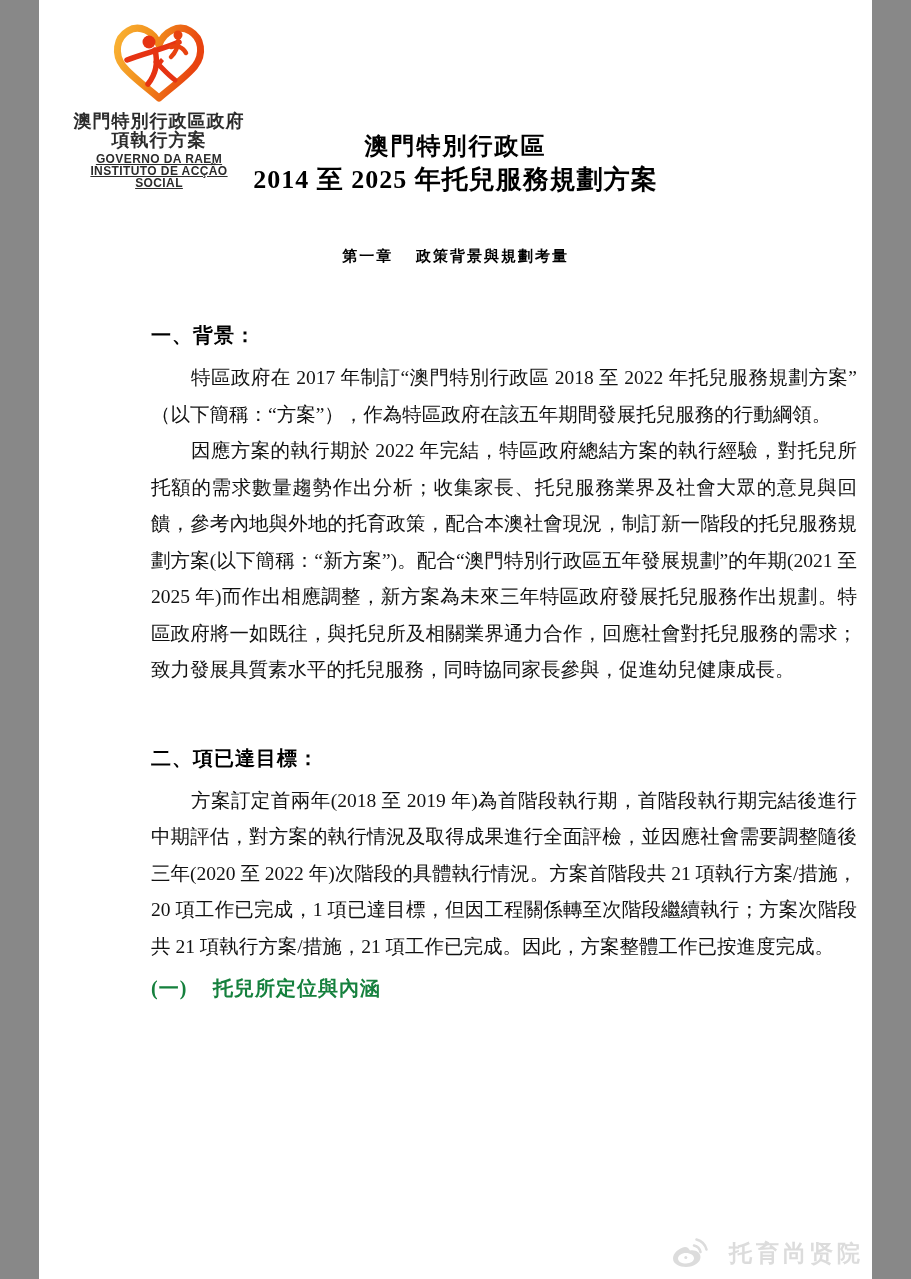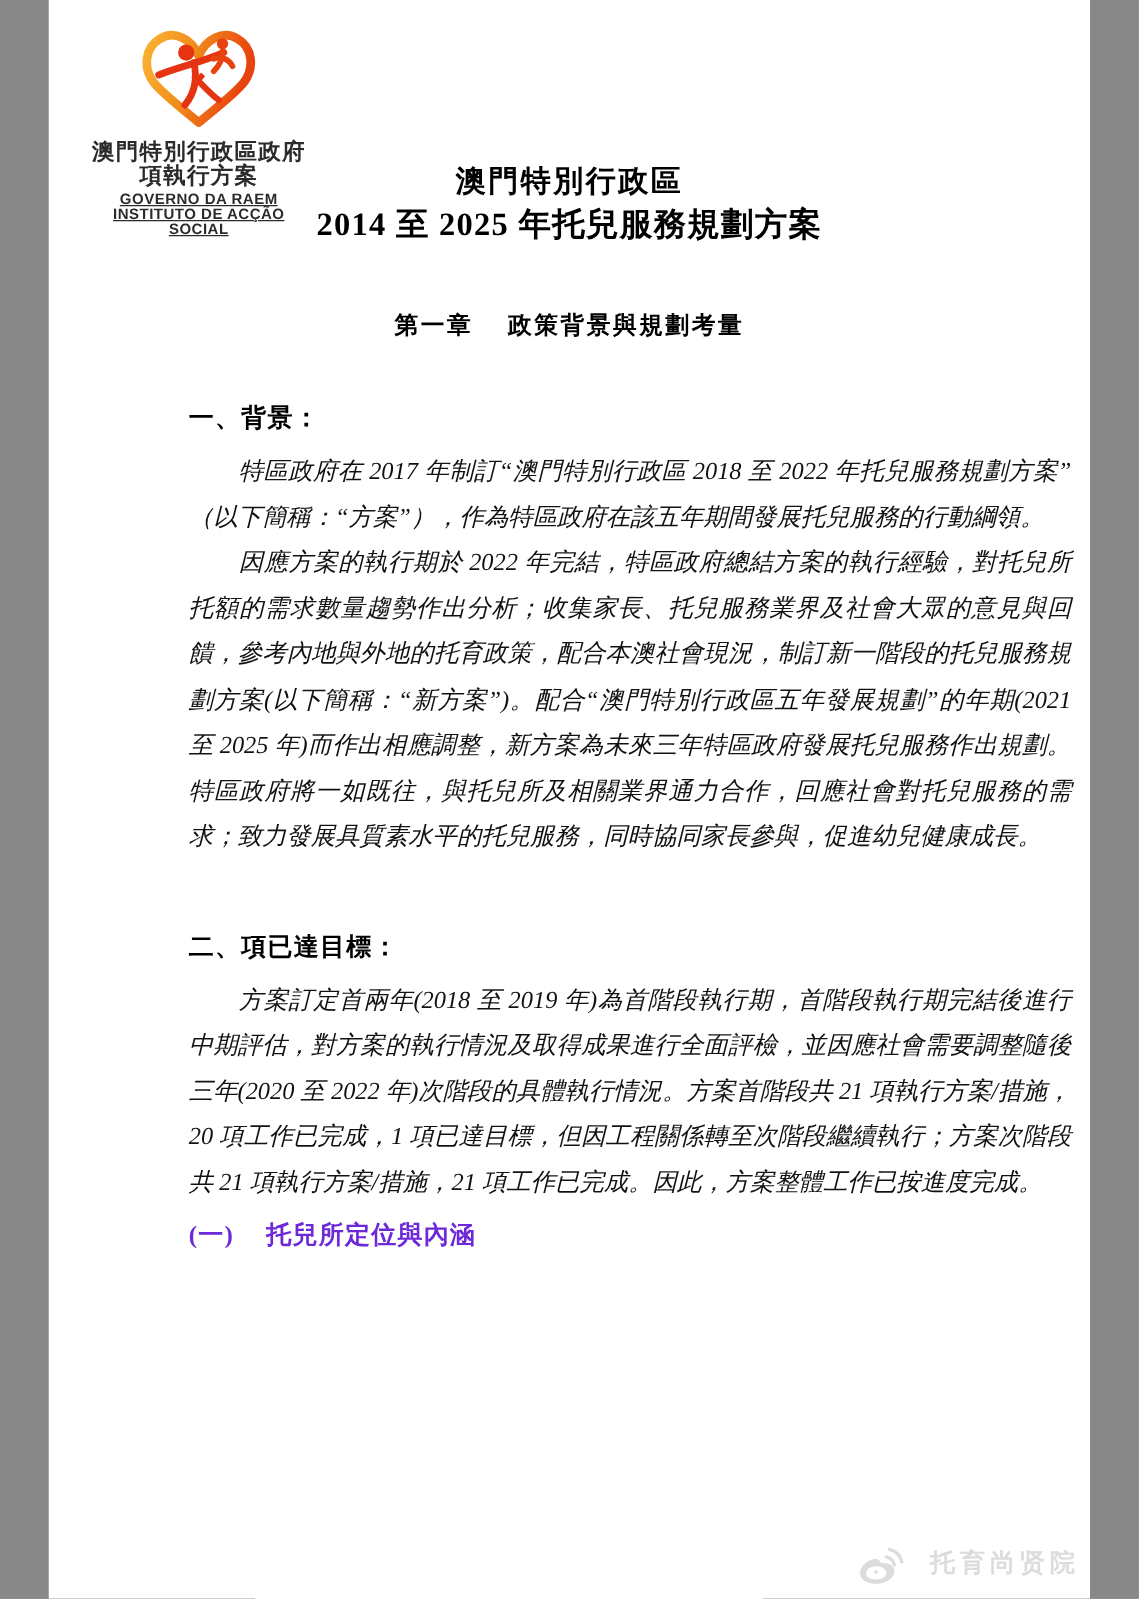--- a/index.html
+++ b/index.html
@@ -35,52 +35,51 @@
   .doc-title{
     position:absolute;left:0;right:0;top:131px;
     text-align:center;font-weight:bold;color:#000;
   }
   .doc-title .t1{font-size:24px;line-height:30px;letter-spacing:2px;}
   .doc-title .t2{font-size:26px;line-height:34px;letter-spacing:1px;margin-top:2px;}
 
   .chapter{
     position:absolute;left:0;right:0;top:247px;
     text-align:center;font-weight:bold;color:#000;
-    font-size:19px;letter-spacing:2px;margin:0;
+    font-size:15px;letter-spacing:2px;margin:0;
   }
 
   
   .body-text{
     position:absolute;left:112px;top:322px;width:706px;
     font-size:19.5px;line-height:36.5px;
     text-align:justify;
   }
   .sec-heading{
     font-size:20px;font-weight:bold;color:#000;
     margin:0 0 12px 0;letter-spacing:1px;line-height:26px;
   }
   .sec-heading.sec2{margin-top:56px;}
   .sub-heading{
-    font-size:20px;font-weight:bold;color:#6d28d9;
+    font-size:20px;font-weight:bold;color:#15803d;
     margin:10px 0 10px 0;letter-spacing:1px;line-height:26px;
   }
   .sub-heading .sub-num{display:inline-block;min-width:62px;}
   .body-text p{
     margin:0;
     text-indent:2.05em;
-    font-style:italic;
   }
 
   
   .watermark{
     position:absolute;right:8px;bottom:10px;
-    display:flex;align-items:flex-start;gap:20px;
+    display:flex;align-items:center;gap:20px;
     color:#dcdcdc;
     font-family:"Liberation Sans","DejaVu Sans",sans-serif;
-    font-size:20px;font-weight:bold;letter-spacing:4px;
+    font-size:23px;font-weight:bold;letter-spacing:4px;
     user-select:none;
   }
 </style>
 </head>
 <body>
 
 <div class="page">
 
   <div class="logo-block">
     <svg class="logo-heart" width="96" height="86" viewBox="0 0 96 86" aria-hidden="true">

